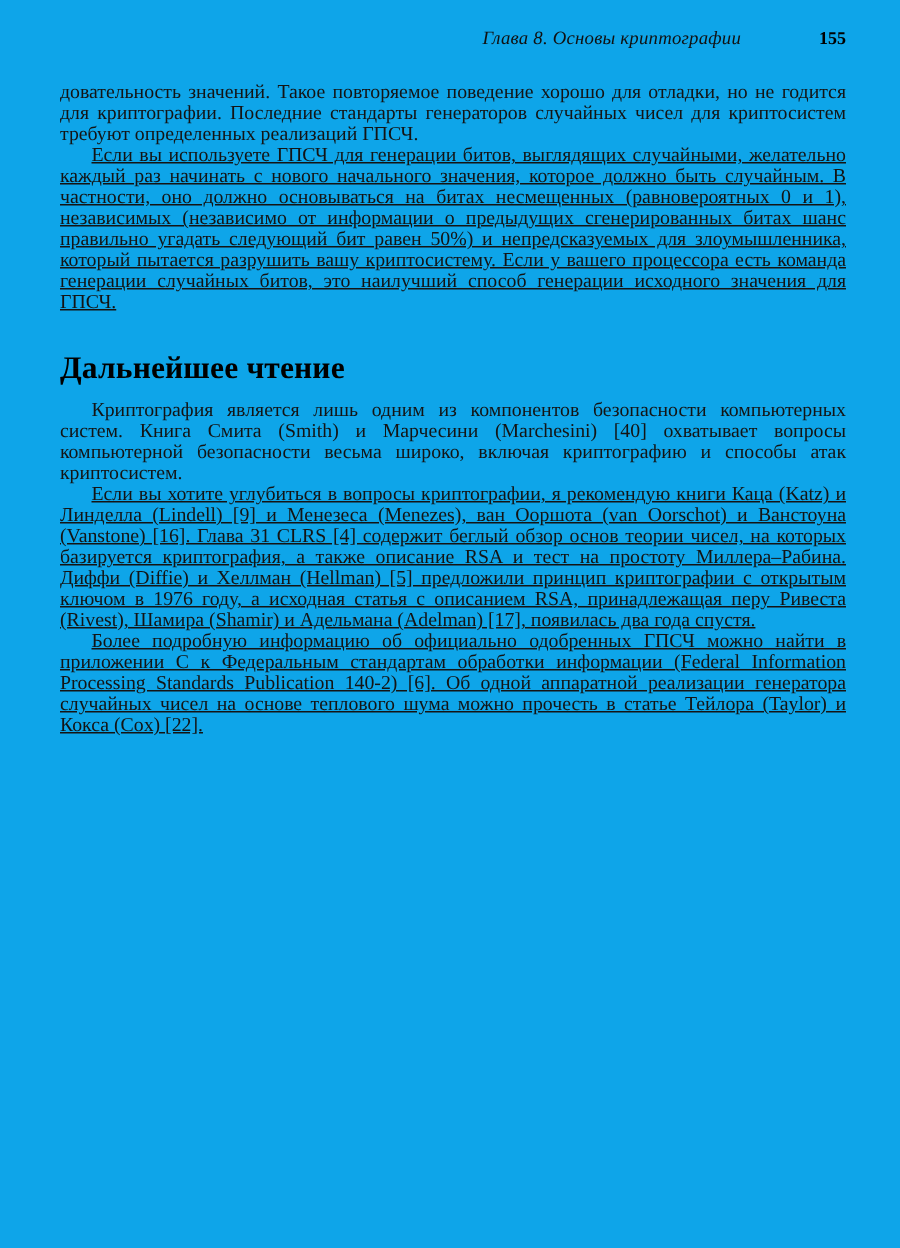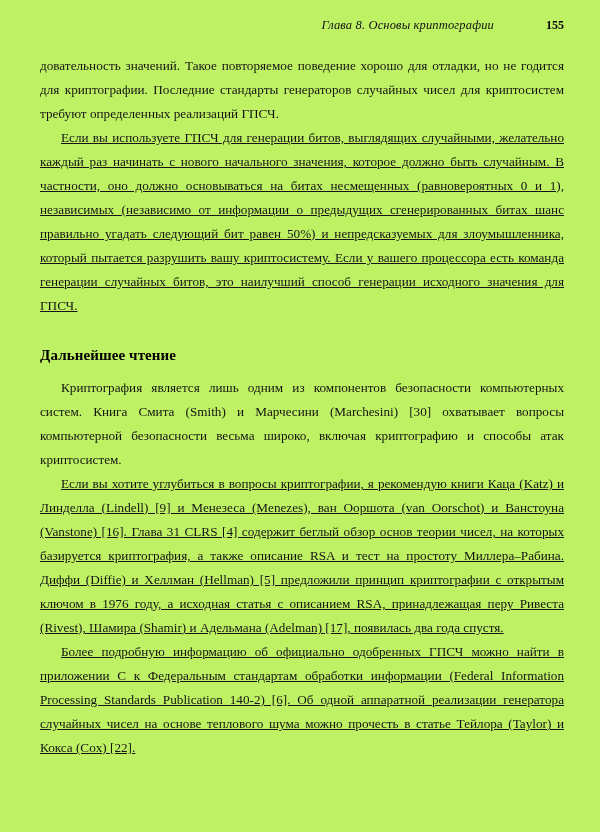--- a/index.html
+++ b/index.html
@@ -13,21 +13,21 @@
     font-family: "Liberation Serif", "DejaVu Serif", serif;
     color: #111111;
     position: relative;
     overflow: hidden;
   }
   .page {
     position: absolute;
     left: 0; top: 0;
     width: 600px;
     height: 832px;
-    background: #bef264;
+    background: #0ea5e9;
   }
   .content {
     position: absolute;
     left: 40px;
     top: 18px;
     width: 524px;
   }
 
   
   .runhead {
@@ -49,38 +49,38 @@
     font-size: 12px;
     margin-left: 44px;
     min-width: 26px;
     text-align: right;
     color: #000000;
   }
 
   
   .para {
     font-size: 13.2px;
-    line-height: 24px;
+    line-height: 14px;
     text-align: justify;
     text-justify: inter-word;
     margin: 0;
     color: #141414;
     hyphens: manual;
   }
   .para + .para {
     margin-top: 0;
     text-decoration: underline;
   }
   .para.indent {
     text-indent: 21px;
   }
 
   
   .section-heading {
-    font-size: 15px;
+    font-size: 21px;
     font-weight: bold;
     line-height: 22px;
     margin: 26px 0 10px 0;
     color: #000000;
     letter-spacing: 0.1px;
   }
 </style>
 </head>
 <body>
 
@@ -91,20 +91,20 @@
       <span class="runhead-title">Глава 8. Основы криптографии</span>
       <span class="runhead-pageno">155</span>
     </div>
 
     <p class="para">довательность значений. Такое повторяемое поведение хорошо для отладки, но не годится для криптографии. Последние стандарты генераторов случайных чисел для криптосистем требуют определенных реализаций ГПСЧ.</p>
 
     <p class="para indent">Если вы используете ГПСЧ для генерации битов, выглядящих случайными, желательно каждый раз начинать с нового начального значения, которое должно быть случайным. В частности, оно должно основываться на битах несмещенных (равновероятных 0 и 1), независимых (независимо от информации о предыдущих сгенерированных битах шанс правильно угадать следующий бит равен 50%) и непредсказуемых для злоумышленника, который пытается разрушить вашу криптосистему. Если у вашего процессора есть команда генерации случайных битов, это наилучший способ генерации исходного значения для ГПСЧ.</p>
 
     <h2 class="section-heading">Дальнейшее чтение</h2>
 
-    <p class="para indent">Криптография является лишь одним из компонентов безопасности компьютерных систем. Книга Смита (Smith) и Марчесини (Marchesini) [30] охватывает вопросы компьютерной безопасности весьма широко, включая криптографию и способы атак криптосистем.</p>
+    <p class="para indent">Криптография является лишь одним из компонентов безопасности компьютерных систем. Книга Смита (Smith) и Марчесини (Marchesini) [40] охватывает вопросы компьютерной безопасности весьма широко, включая криптографию и способы атак криптосистем.</p>
 
     <p class="para indent">Если вы хотите углубиться в вопросы криптографии, я рекомендую книги Каца (Katz) и Линделла (Lindell) [9] и Менезеса (Menezes), ван Ооршота (van Oorschot) и Ванстоуна (Vanstone) [16]. Глава 31 CLRS [4] содержит беглый обзор основ теории чисел, на которых базируется криптография, а также описание RSA и тест на простоту Миллера–Рабина. Диффи (Diffie) и Хеллман (Hellman) [5] предложили принцип криптографии с открытым ключом в 1976 году, а исходная статья с описанием RSA, принадлежащая перу Ривеста (Rivest), Шамира (Shamir) и Адельмана (Adelman) [17], появилась два года спустя.</p>
 
     <p class="para indent">Более подробную информацию об официально одобренных ГПСЧ можно найти в приложении C к Федеральным стандартам обработки информации (Federal Information Processing Standards Publication 140-2) [6]. Об одной аппаратной реализации генератора случайных чисел на основе теплового шума можно прочесть в статье Тейлора (Taylor) и Кокса (Cox) [22].</p>
 
   </div>
 </div>
 
 </body></html>

